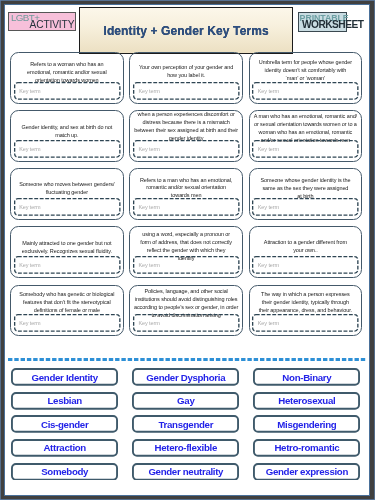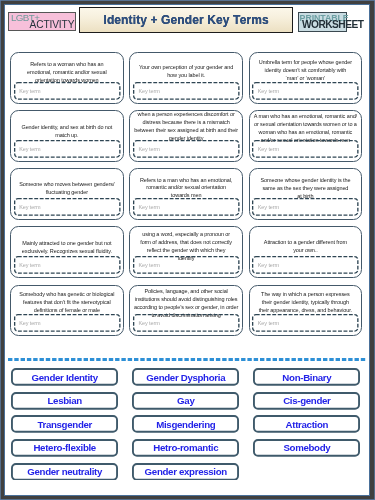--- a/index.html
+++ b/index.html
@@ -6,21 +6,21 @@
   body{width:375px;height:500px;overflow:hidden;font-family:"Liberation Sans",sans-serif;background:#ffffff;}
   .page{position:absolute;left:0;top:0;width:375px;height:500px;background:#404040;overflow:hidden;box-shadow:inset 0 0 0 0.7px #5d80ab;}
   .frame{position:absolute;left:4.1px;top:4.1px;width:366.3px;height:491.9px;border:1.6px solid #4a7099;background:#fff;box-sizing:border-box;}
   .abs{position:absolute;left:-5.5px;top:-5.5px;width:375px;height:500px;}
 
   
   .logo{position:absolute;left:8.9px;top:12.3px;width:67.5px;height:19.1px;background:#f7c0da;border:1.5px solid #565656;box-sizing:border-box;}
   .logo .l1{position:absolute;left:1.4px;top:0.35px;font-size:9.8px;line-height:9.8px;color:#6f9a9b;letter-spacing:-0.54px;font-family:"Liberation Sans",sans-serif;}
   .logo .l2{position:absolute;left:20px;top:6.9px;font-size:10.2px;line-height:10.2px;color:#26323c;letter-spacing:-0.13px;font-family:"Liberation Sans",sans-serif;}
 
-  .title{position:absolute;left:79.6px;top:7.5px;width:213.9px;height:26px;
+  .title{position:absolute;left:79.6px;top:7.5px;width:213.9px;height:47px;
     background:linear-gradient(180deg,#fcf7ea 0%,#f7f0dd 40%,#ece0c2 100%);
     border:1.5px solid #1c1c1c;box-sizing:border-box;display:flex;align-items:center;justify-content:center;
     font-weight:bold;font-size:12px;letter-spacing:0.12px;color:#2d4f82;text-shadow:0 0 0.6px #16304f;}
 
   .badge{position:absolute;left:298.8px;top:12.8px;width:49px;height:19.6px;overflow:visible;background:#c9dce2;border:1.4px solid #3a4850;box-sizing:border-box;font-weight:bold;}
   .badge .b1{position:absolute;left:0.2px;top:0.4px;font-size:8.8px;line-height:8.8px;color:#6b9ea2;letter-spacing:-0.07px;font-family:"Liberation Sans",sans-serif;}
   .badge .b2{position:absolute;left:2.5px;top:7.1px;font-size:10.2px;line-height:10.2px;color:#222f37;letter-spacing:-0.52px;font-family:"Liberation Sans",sans-serif;text-align:center;}
 
   
   .grid{position:absolute;left:10.4px;top:52.6px;width:352.4px;
@@ -296,20 +296,26 @@
           <div class="chip">
       <svg viewBox="0 0 107 17.7" preserveAspectRatio="none">
               <rect x="0.95" y="0.95" width="105.1" height="15.8" rx="4"></rect>
             </svg>
       <span>Gay</span>
     </div>
           <div class="chip">
       <svg viewBox="0 0 107 17.7" preserveAspectRatio="none">
               <rect x="0.95" y="0.95" width="105.1" height="15.8" rx="4"></rect>
             </svg>
+      <span>Heterosexual</span>
+    </div>
+          <div class="chip">
+      <svg viewBox="0 0 107 17.7" preserveAspectRatio="none">
+              <rect x="0.95" y="0.95" width="105.1" height="15.8" rx="4"></rect>
+            </svg>
       <span>Cis-gender</span>
     </div>
           <div class="chip">
       <svg viewBox="0 0 107 17.7" preserveAspectRatio="none">
               <rect x="0.95" y="0.95" width="105.1" height="15.8" rx="4"></rect>
             </svg>
       <span>Transgender</span>
     </div>
           <div class="chip">
       <svg viewBox="0 0 107 17.7" preserveAspectRatio="none">

